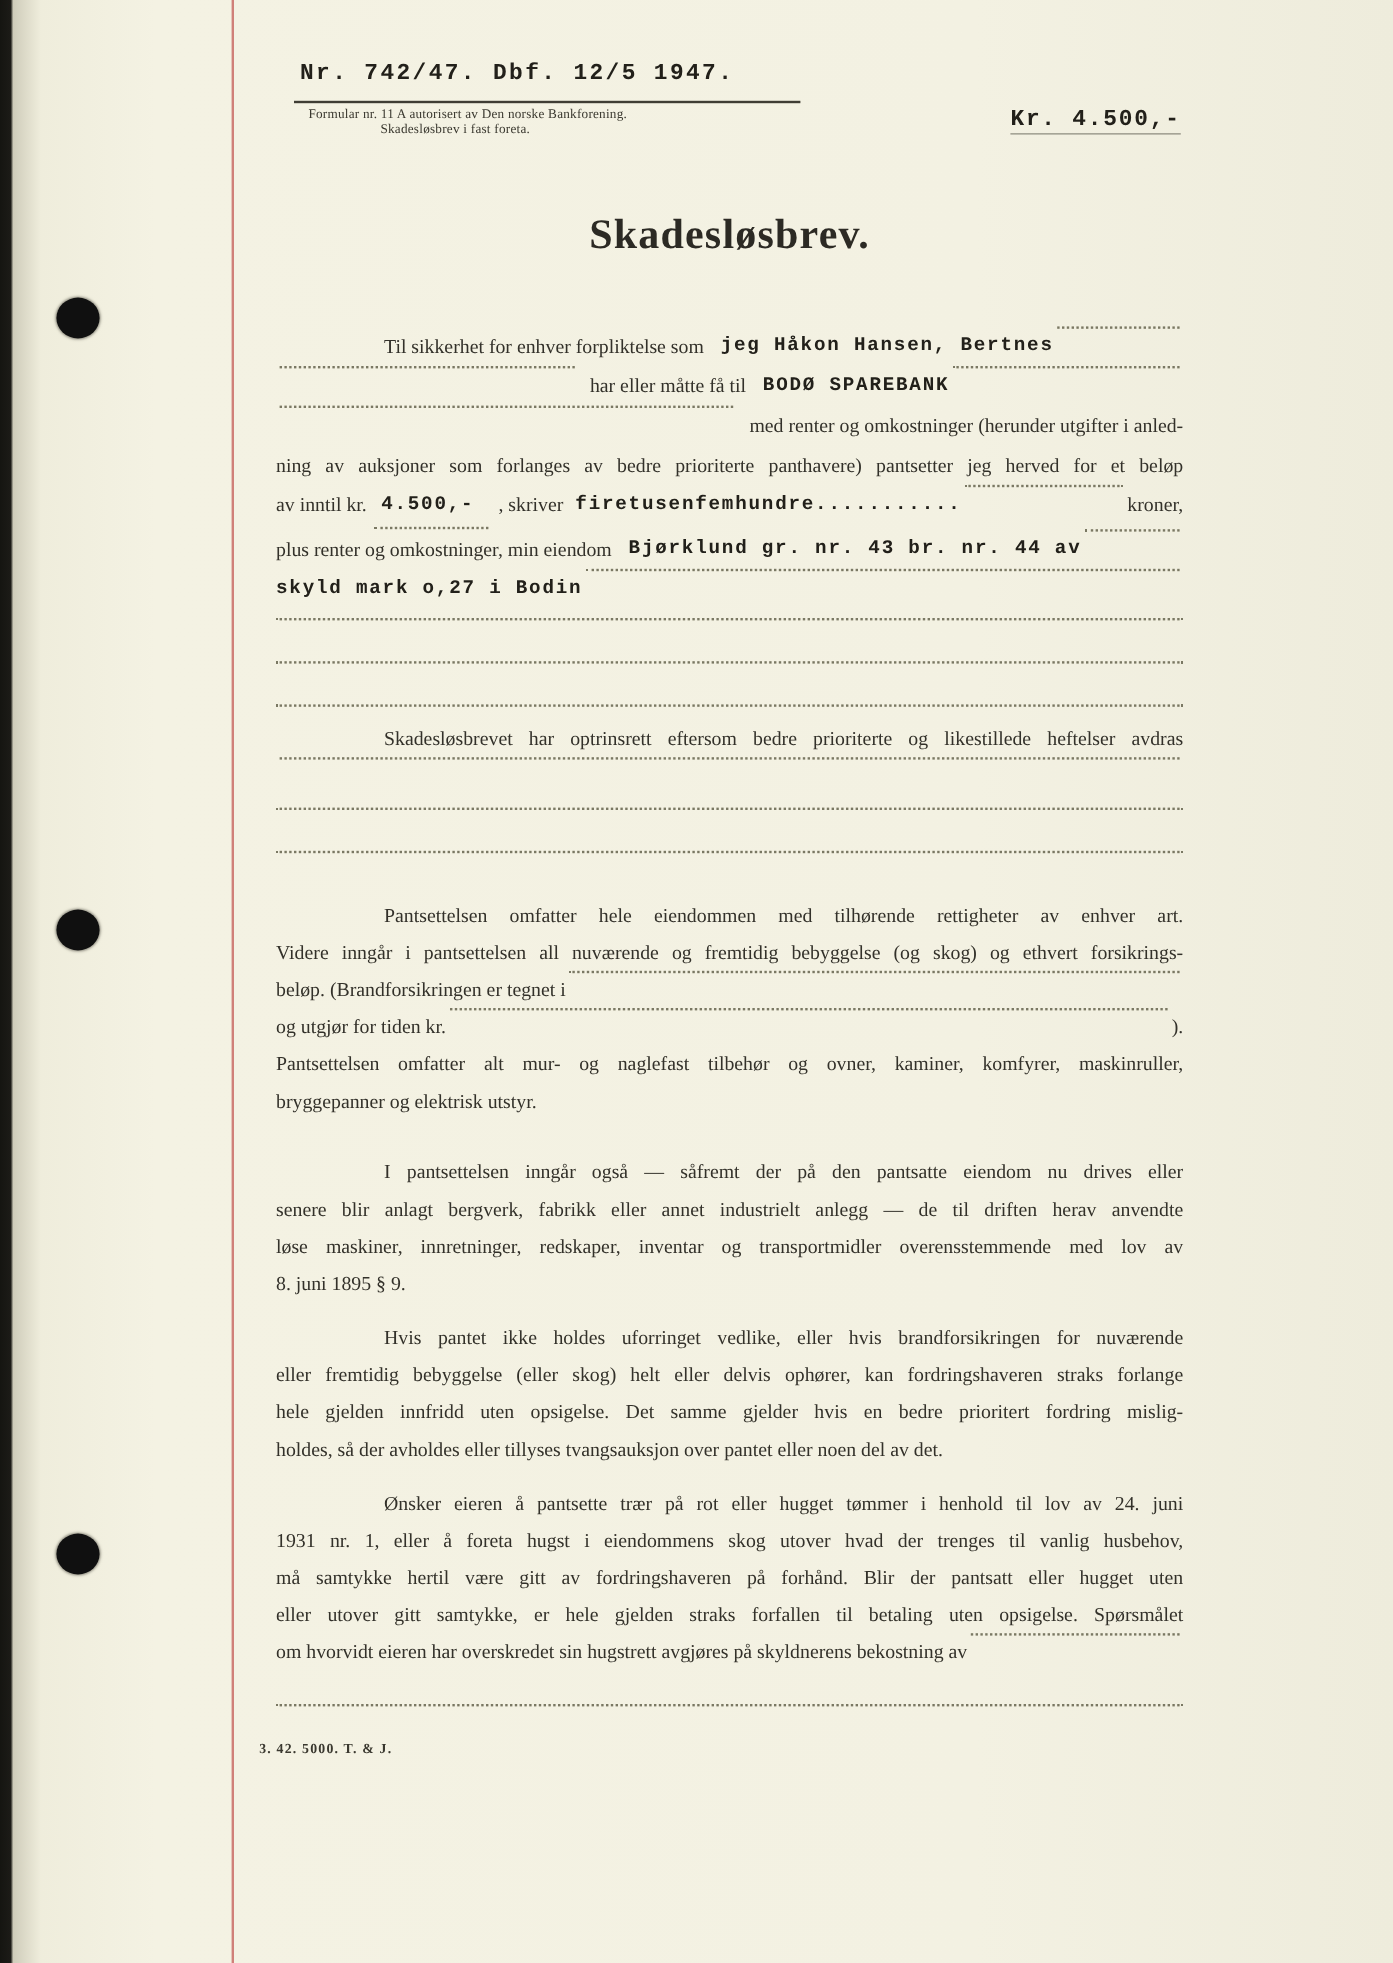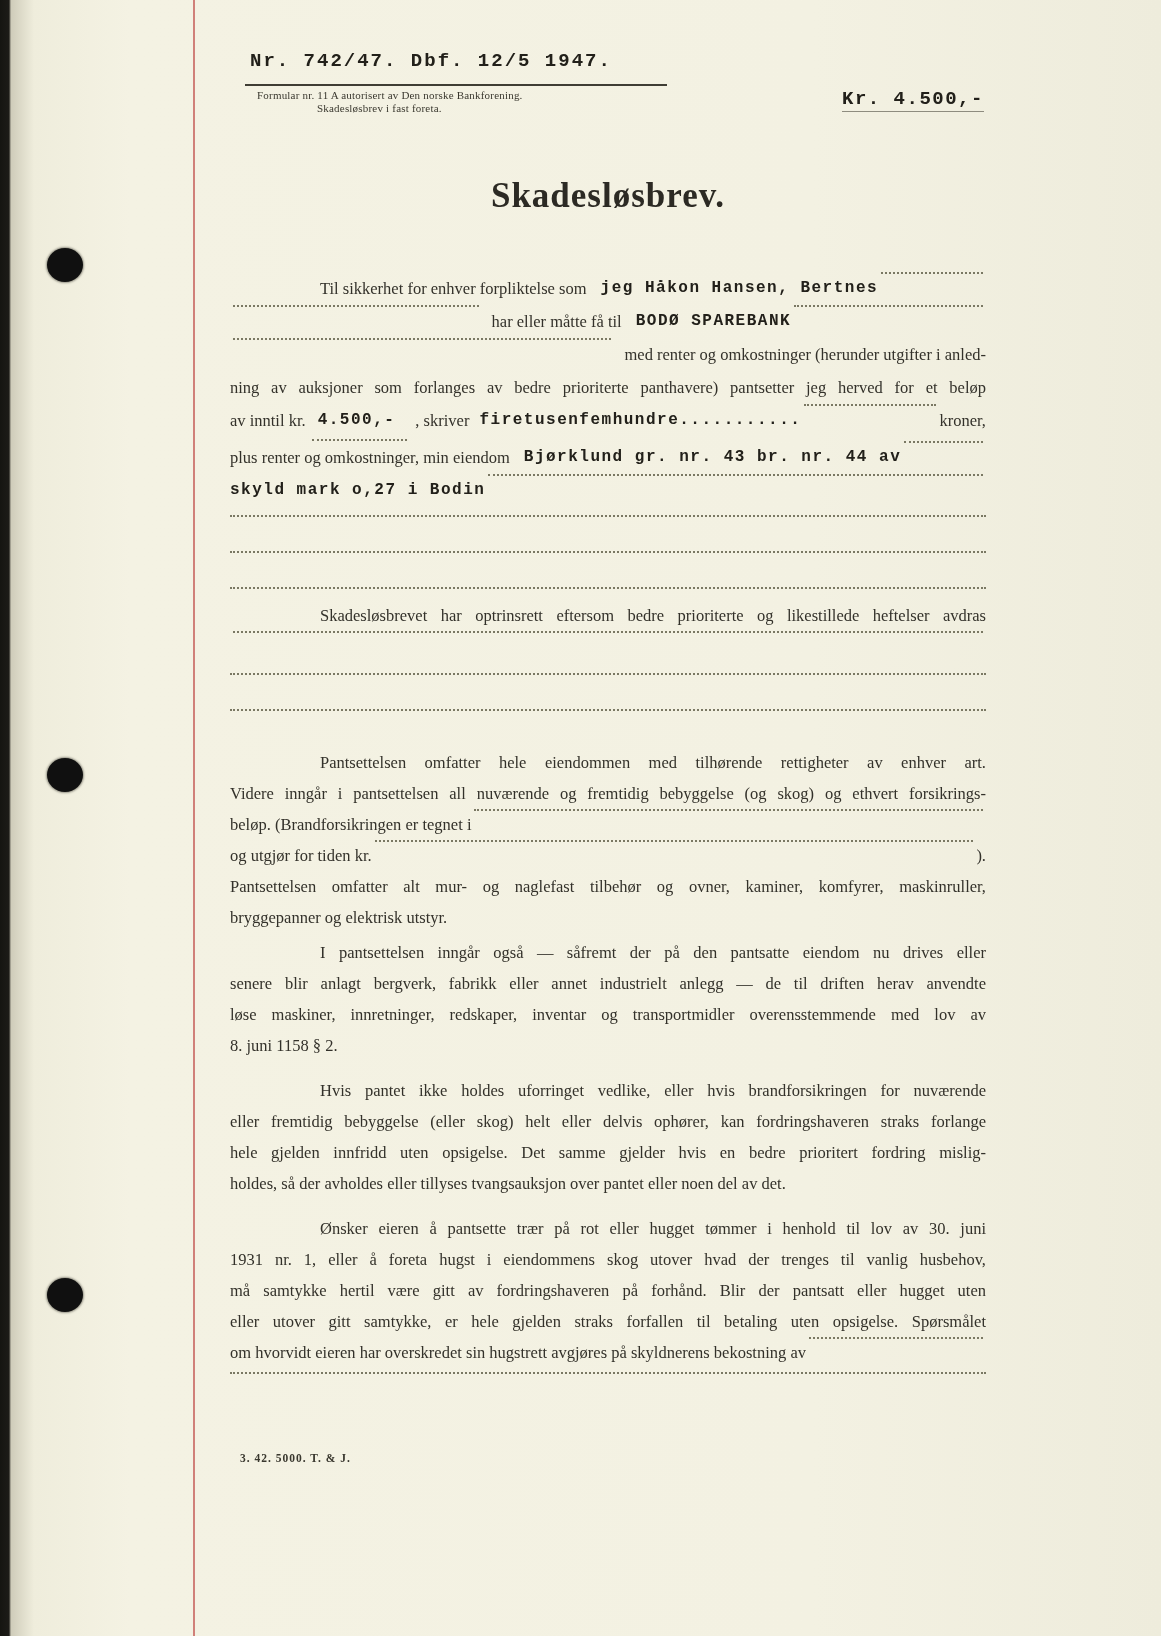--- a/index.html
+++ b/index.html
@@ -65,26 +65,26 @@
   .amount-fill{border-bottom:2px dotted #7a7863;padding:0 12px 2px 6px;margin:0 8px 0 6px;}
 
   .pline{
     font-family:"Liberation Serif","DejaVu Serif",serif;
     font-size:16.5px;color:#33312a;line-height:31px;
   }
   .jline{text-align:justify;text-align-last:justify;}
   .ind{padding-left:90px;}
 
   .rule{height:0;border-bottom:2px dotted #7a7863;}
-  .mt8{margin-top:8px;}  .mt11{margin-top:11px;} .mt12{margin-top:4px;}
+  .mt8{margin-top:8px;}  .mt11{margin-top:11px;} .mt12{margin-top:28px;}
   .mt14{margin-top:14px;} .mt32{margin-top:32px;}
   .mt34{margin-top:34px;} .mt36{margin-top:36px;}
 
   .footer-code{
-    position:absolute;left:240px;top:1452px;
+    position:absolute;left:216px;top:1452px;
     font-size:11.5px;font-weight:700;color:#3a382f;letter-spacing:1px;text-align:right;
   }
 </style>
 </head>
 <body>
 
 <div class="paper">
   <div class="margin-line"></div>
   <div class="hole hole-1"></div>
   <div class="hole hole-2"></div>
@@ -171,32 +171,32 @@
           <span class="printed">).</span>
         </div>
         <div class="pline jline">Pantsettelsen omfatter alt mur- og naglefast tilbehør og ovner, kaminer, komfyrer, maskinruller,</div>
         <div class="pline">bryggepanner og elektrisk utstyr.</div>
       </div>
 
       <div class="para mt12">
         <div class="pline jline ind">I pantsettelsen inngår også — såfremt der på den pantsatte eiendom nu drives eller</div>
         <div class="pline jline">senere blir anlagt bergverk, fabrikk eller annet industrielt anlegg — de til driften herav anvendte</div>
         <div class="pline jline">løse maskiner, innretninger, redskaper, inventar og transportmidler overensstemmende med lov av</div>
-        <div class="pline">8. juni 1158 § 2.</div>
+        <div class="pline">8. juni 1895 § 9.</div>
       </div>
 
       <div class="para mt14">
         <div class="pline jline ind">Hvis pantet ikke holdes uforringet vedlike, eller hvis brandforsikringen for nuværende</div>
         <div class="pline jline">eller fremtidig bebyggelse (eller skog) helt eller delvis ophører, kan fordringshaveren straks forlange</div>
         <div class="pline jline">hele gjelden innfridd uten opsigelse.  Det samme gjelder hvis en bedre prioritert fordring mislig-</div>
         <div class="pline">holdes, så der avholdes eller tillyses tvangsauksjon over pantet eller noen del av det.</div>
       </div>
 
       <div class="para mt14">
-        <div class="pline jline ind">Ønsker eieren å pantsette trær på rot eller hugget tømmer i henhold til lov av 30. juni</div>
+        <div class="pline jline ind">Ønsker eieren å pantsette trær på rot eller hugget tømmer i henhold til lov av 24. juni</div>
         <div class="pline jline">1931 nr. 1, eller å foreta hugst i eiendommens skog utover hvad der trenges til vanlig husbehov,</div>
         <div class="pline jline">må samtykke hertil være gitt av fordringshaveren på forhånd.  Blir der pantsatt eller hugget uten</div>
         <div class="pline jline">eller utover gitt samtykke, er hele gjelden straks forfallen til betaling uten opsigelse.  Spørsmålet</div>
         <div class="fline">
           <span class="printed">om hvorvidt eieren har overskredet sin hugstrett avgjøres på skyldnerens bekostning av</span>
           <span class="dots"></span>
         </div>
       </div>
 
       <div class="rule mt12"></div>

